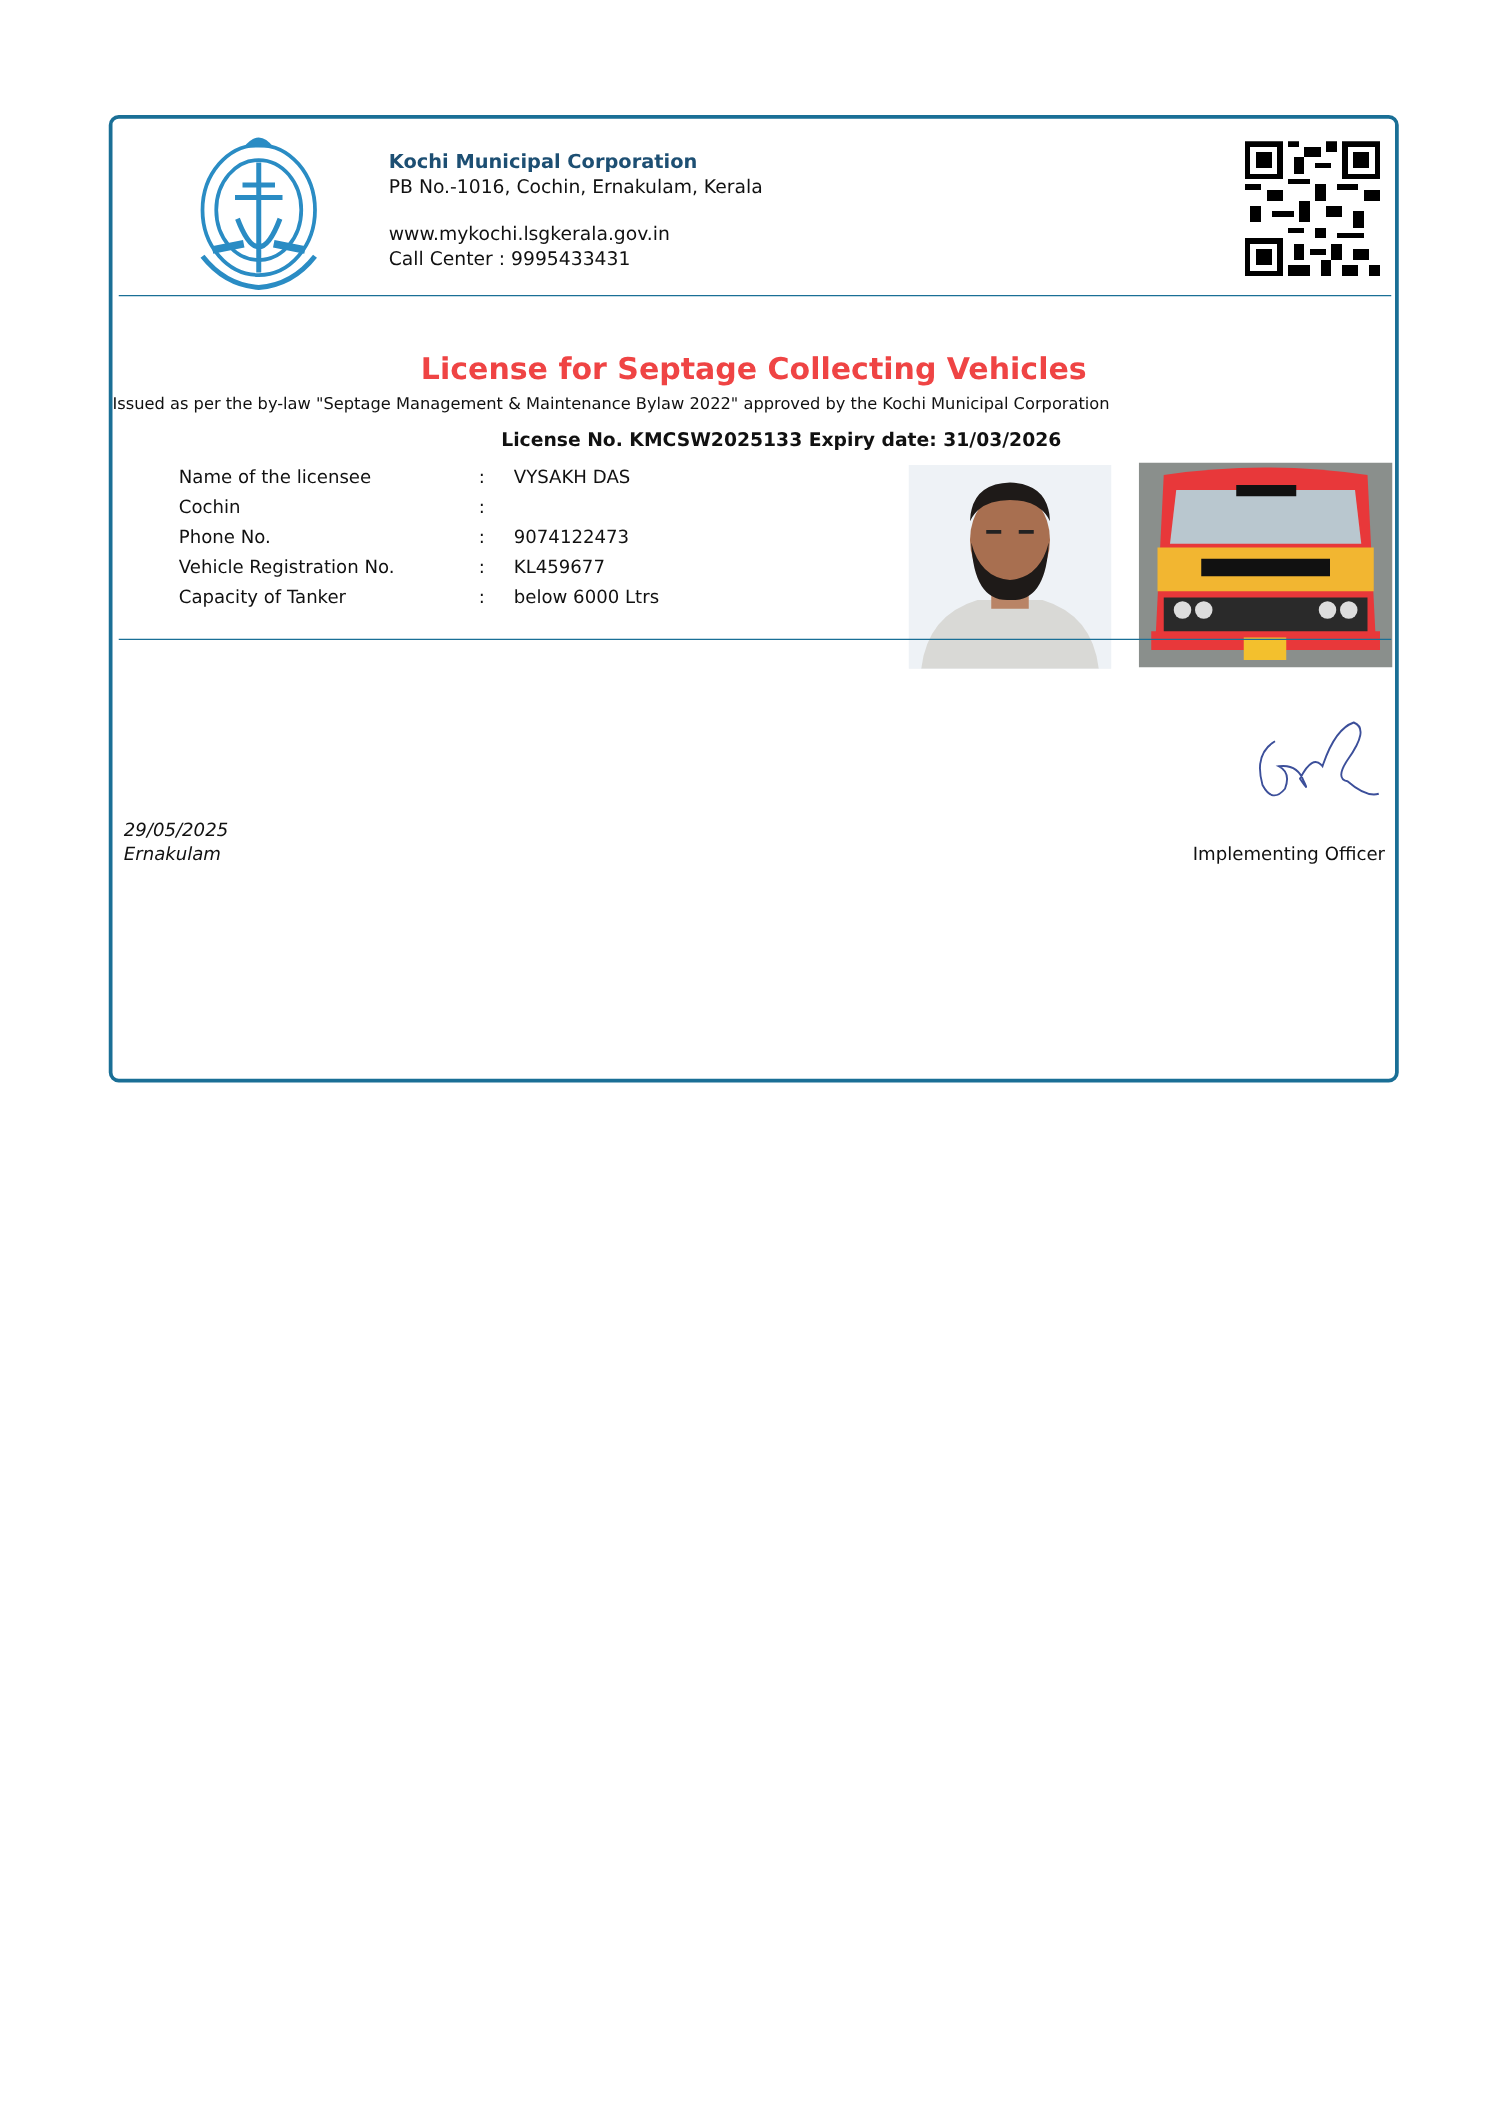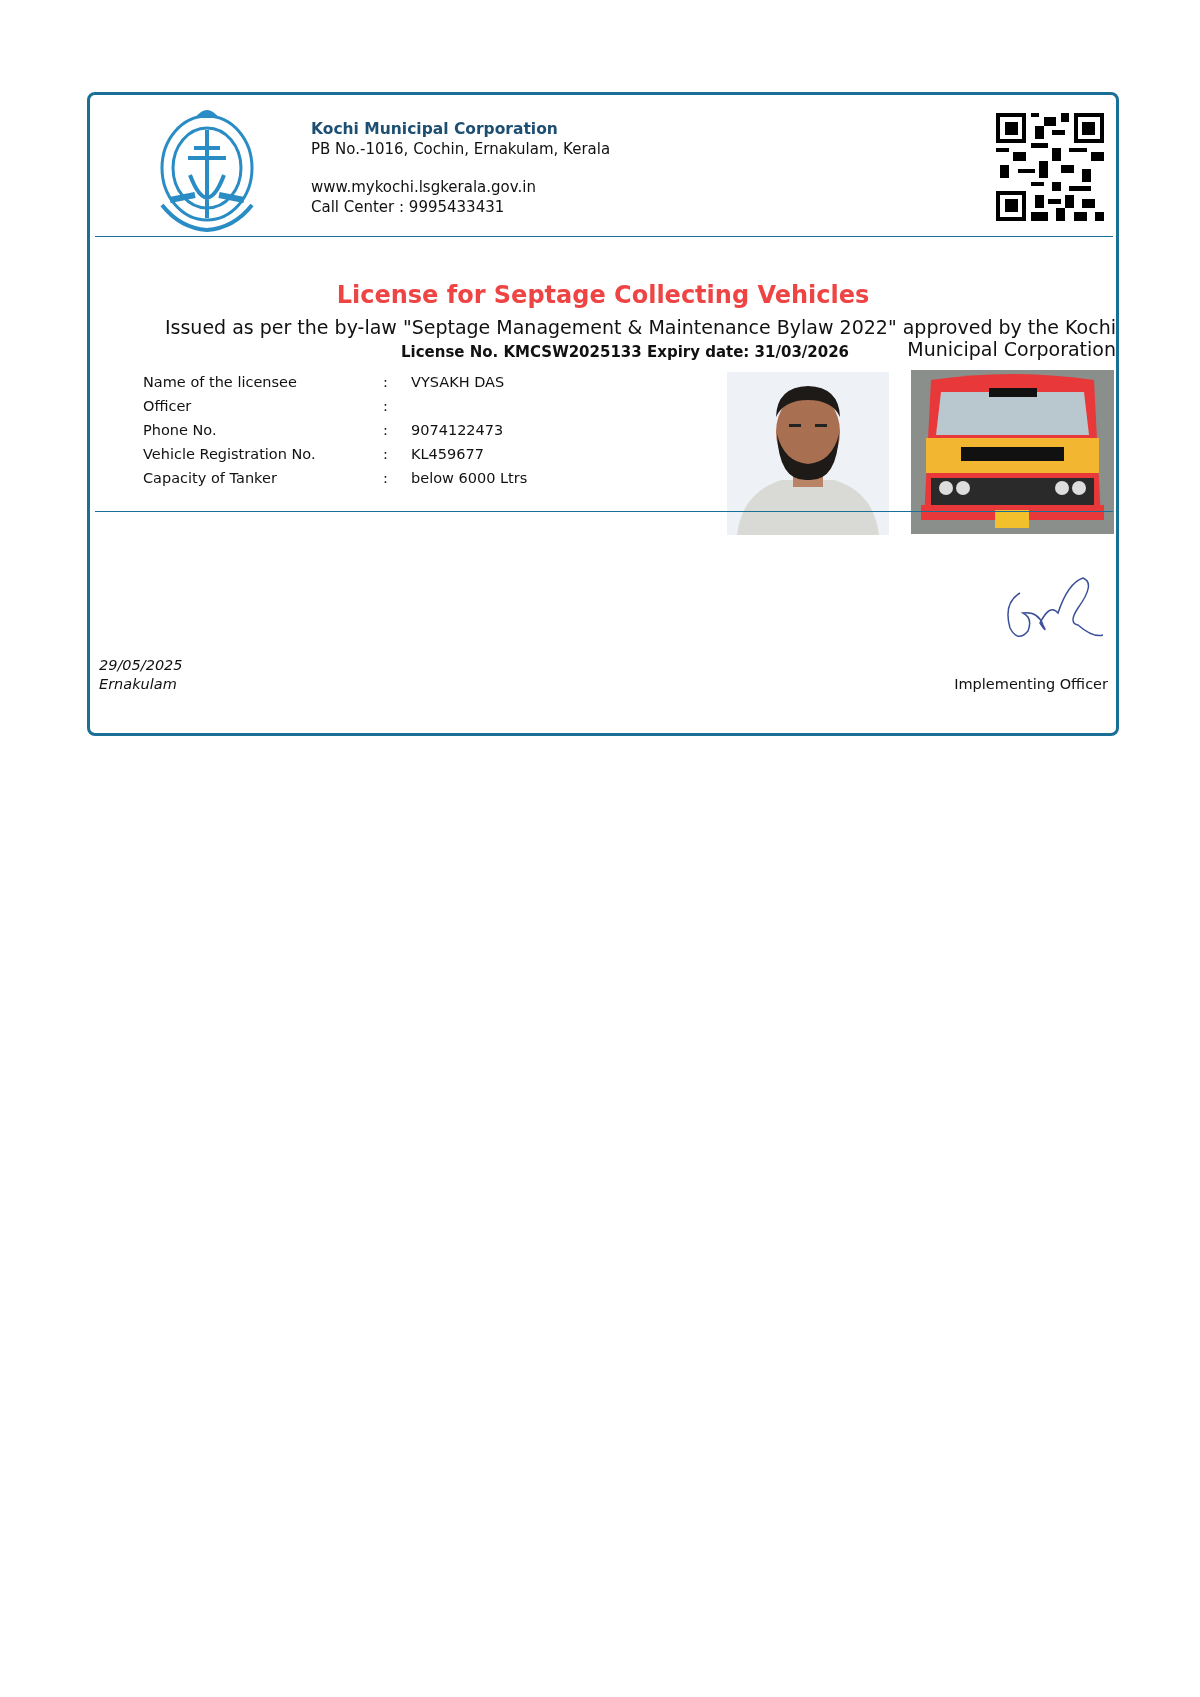--- a/index.html
+++ b/index.html
@@ -1,28 +1,28 @@
 <!DOCTYPE html>
 <html><head>
 <meta charset="utf-8">
 <style>
   html, body { margin: 0; padding: 0; background: #ffffff; }
   body { width: 1200px; height: 1697px; position: relative; font-family: "DejaVu Sans", sans-serif; color: #111; }
   .card {
-    position: absolute; left: 87px; top: 92px; width: 1032px; height: 644px;
+    position: absolute; left: 87px; top: 92px; width: 1032px; height: 774px;
     border: 3px solid #1a6f96; border-radius: 8px; box-sizing: border-box; background: #fff;
   }
   .logo { position: absolute; left: 60px; top: 5px; width: 114px; height: 135px; }
   .org { position: absolute; left: 221px; top: 24px; font-size: 15px; line-height: 20px; }
   .org .name { color: #1d4f73; font-weight: bold; font-size: 15.5px; }
   .org .gap { height: 18px; }
   .qr { position: absolute; left: 906px; top: 18px; width: 108px; height: 108px; }
   .hr { position: absolute; left: 5px; right: 3px; height: 1px; background: #1a6f96; }
   .title { position: absolute; left: 0; right: 0; top: 166px; text-align: center; color: #ef4444; font-weight: bold; font-size: 24px; margin-top: 20px; }
-  .subtitle { position: absolute; left: 0; right: 0; top: 221px; text-align: right; font-size: 19px; }
+  .subtitle { position: absolute; left: 0; right: 0; top: 221px; text-align: left; font-size: 13px; }
   .licno { position: absolute; left: 0; right: 0; top: 248px; text-align: center; font-size: 15px; font-weight: bold; margin-left: 44px; }
   .fields { position: absolute; left: 9px; top: 278px; font-size: 14.5px; }
   .row { display: flex; line-height: 19px; margin-bottom: 5px; margin-left: 44px; }
   .lbl { width: 240px; }
   .colon { width: 28px; }
   .val { width: 290px; }
   .photo { position: absolute; left: 637px; top: 277px; width: 162px; height: 163px; background: #f2f4f6; overflow: hidden; }
   .vehicle { position: absolute; left: 821px; top: 275px; width: 203px; height: 164px; overflow: hidden; }
   .date { position: absolute; left: 9px; top: 561px; font-size: 14.5px; line-height: 19px; font-style: italic; }
   .officer { position: absolute; right: 8px; top: 581px; font-size: 14.5px; }
@@ -100,21 +100,21 @@
   <div class="subtitle">Issued as per the by-law "Septage Management &amp; Maintenance Bylaw 2022" approved by the Kochi Municipal Corporation</div>
   <div class="licno">License No. KMCSW2025133 Expiry date: 31/03/2026</div>
 
   <div class="fields">
     <div class="row">
       <div class="lbl">Name of the licensee</div>
       <div class="colon">:</div>
       <div class="val">VYSAKH DAS</div>
     </div>
     <div class="row">
-      <div class="lbl">Officer</div>
+      <div class="lbl">Cochin</div>
       <div class="colon">:</div>
     </div>
     <div class="row">
       <div class="lbl">Phone No.</div>
       <div class="colon">:</div>
       <div class="val">9074122473</div>
     </div>
     <div class="row">
       <div class="lbl">Vehicle Registration No.</div>
       <div class="colon">:</div>

